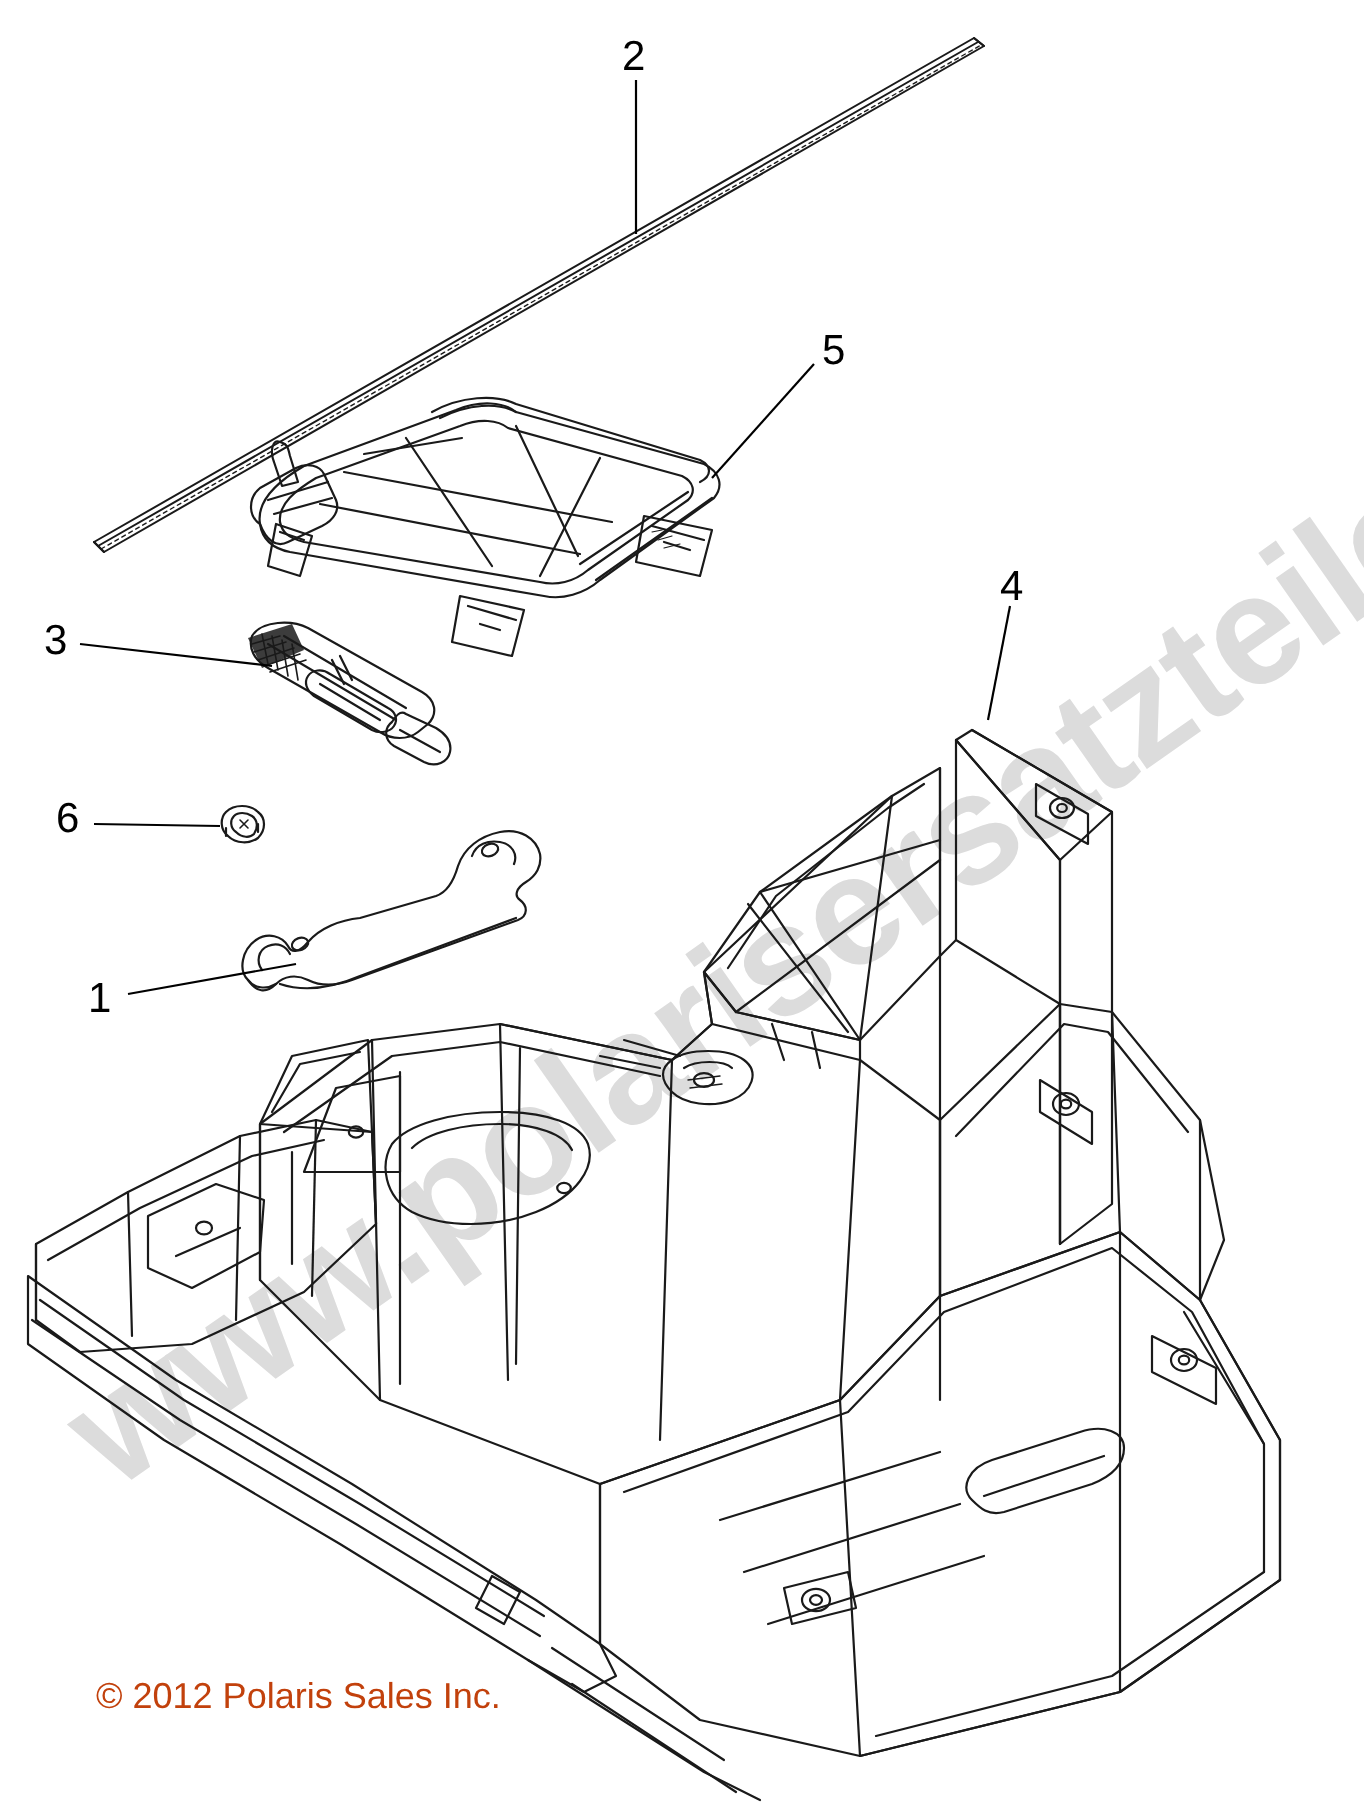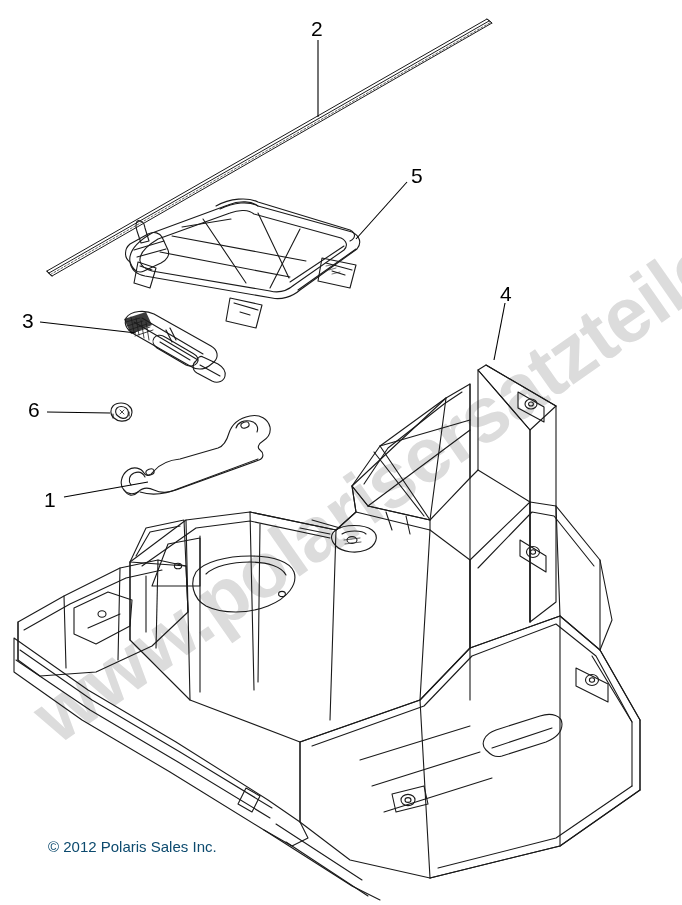--- a/index.html
+++ b/index.html
@@ -53,22 +53,22 @@
     font-size: 21px;
     color: #000000;
     line-height: 1;
     user-select: none;
   }
   #copyright {
     position: absolute;
     left: 48px;
     top: 838px;
     font-family: "Liberation Sans", sans-serif;
-    font-size: 15px;
-    color: #0c4a6e;
+    font-size: 18px;
+    color: #c2410c;
     white-space: nowrap;
   }
 </style>
 </head>
 <body>
 
 <div id="page">
 
   <svg id="watermark-layer" viewBox="0 0 682 905">
     <g transform="rotate(-35 341 452)">

